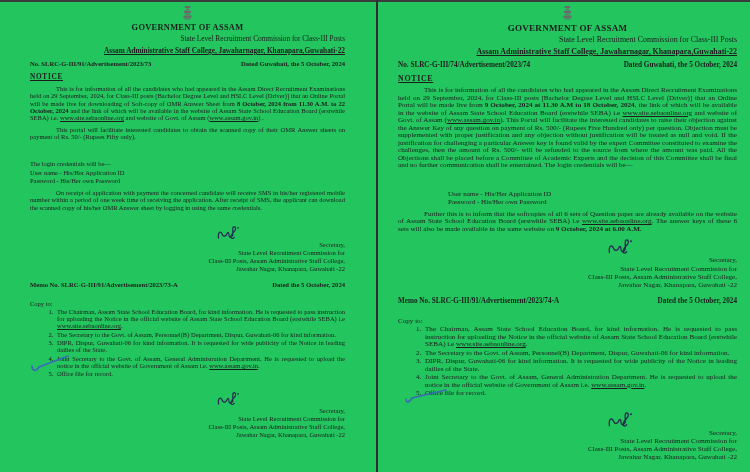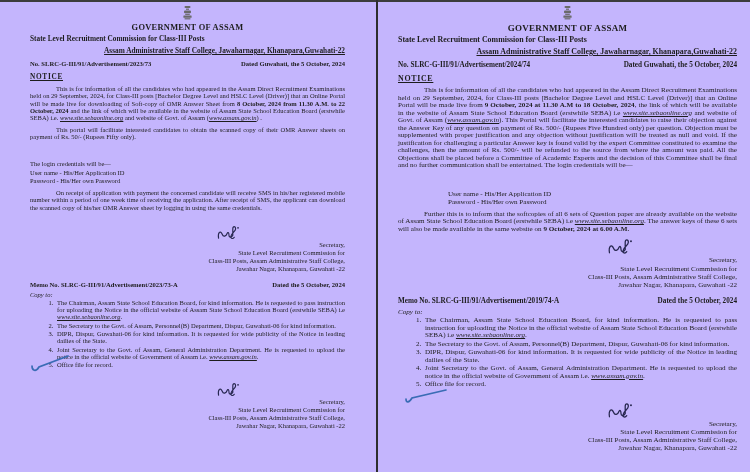--- a/index.html
+++ b/index.html
@@ -1,44 +1,44 @@
 <!DOCTYPE html>
 <html><head>
 <meta charset="utf-8">
 <style>
   html,body{margin:0;padding:0;background:#fff;}
   .canvas{
-    position:relative;width:750px;height:472px;background:#c4b5fd;overflow:hidden;
+    position:relative;width:750px;height:472px;background:#22c55e;overflow:hidden;
     font-family:"Liberation Serif","DejaVu Serif",serif;color:#1d1d1d;
   }
   .topline{position:absolute;top:0;left:0;width:750px;height:2px;background:#3c3c3c;}
   .divider{position:absolute;top:0;left:376px;width:2px;height:472px;background:#2e2e2e;}
   .page{position:absolute;top:2px;height:470px;overflow:hidden;box-sizing:border-box;}
   .page.pl{left:0;width:376px;padding:2px 31px 0 30px;--fs:6.5px;--lh:7.35px;}
   .page.pr{left:378px;width:372px;padding:2px 13px 0 20px;--fs:7.1px;--lh:7.55px;}
   .emblem{text-align:center;margin-top:2px;line-height:0;}
   .h-gov{font-weight:bold;text-align:center;font-size:calc(var(--fs) + 1.9px);letter-spacing:.3px;margin-top:3px;}
-  .h-comm{font-weight:bold;text-align:left;font-size:calc(var(--fs) + .8px);margin-top:2px;}
+  .h-comm{font-weight:normal;text-align:right;font-size:calc(var(--fs) + .8px);margin-top:2px;}
   .h-college{font-weight:bold;text-align:right;text-decoration:underline;font-size:calc(var(--fs) + .8px);margin-top:3px;}
   .ref-row{display:flex;justify-content:space-between;font-weight:bold;font-size:calc(var(--fs) + .1px);margin-top:5px;}
   .h-notice{font-weight:bold;text-align:left;text-decoration:underline;letter-spacing:.7px;font-size:calc(var(--fs) + .8px);margin:5px 0 0 0;}
   .para{font-size:var(--fs);line-height:var(--lh);text-align:justify;margin:4px 0 0 0;text-indent:26px;}
   .cred{font-size:var(--fs);line-height:calc(var(--lh) + .8px);margin-top:20px;}
   .cred.ind{padding-left:50px;}
   .sig{width:232px;margin-left:auto;text-align:right;font-size:var(--fs);line-height:calc(var(--lh) + .6px);}
   .sig svg{display:block;margin:0 auto -2px auto;}
   .pl .sig1{margin-top:13px;}
   .pl .sig2{margin-top:2px;}
   .pr .sig1{margin-top:4px;}
   .pr .sig2{margin-top:3px;}
   .memo-row{display:flex;justify-content:space-between;font-weight:bold;font-size:calc(var(--fs) + .1px);margin-top:8px;}
-  .copyto{font-size:var(--fs);margin-top:3px;font-style:italic;}
+  .copyto{font-size:var(--fs);margin-top:12px;}
   ol.copylist{margin:1px 0 12px 0;padding-left:25px;font-size:var(--fs);line-height:var(--lh);}
   ol.copylist li{text-align:justify;margin-bottom:1px;padding-left:2px;}
-  .lnk{text-decoration:underline;cursor:pointer;font-style:italic;}
+  .lnk{text-decoration:underline;cursor:pointer;}
   .check{position:absolute;pointer-events:none;}
   .pl-check{left:30px;top:351px;}
   .pr-check{left:26px;top:383px;}
 </style>
 </head>
 <body>
 
 <div class="canvas">
   <div class="topline"></div>
   <div class="divider"></div>
@@ -119,42 +119,42 @@
             <rect x="3.2" y="7.8" width="4.6" height="1.1"></rect>
             <rect x="1.4" y="9.6" width="8.2" height="2.2" rx="0.5"></rect>
             <rect x="2.6" y="12.2" width="5.8" height="1.2"></rect>
           </g>
         </svg>
     </div>
     <div class="h-gov">GOVERNMENT OF ASSAM</div>
     <div class="h-comm">State Level Recruitment Commission for Class-III Posts</div>
     <div class="h-college">Assam Administrative Staff College, Jawaharnagar, Khanapara,Guwahati-22</div>
     <div class="ref-row">
-      <span>No. SLRC-G-III/91/Advertisement/2024/74</span>
+      <span>No. SLRC-G-III/74/Advertisement/2023/74</span>
       <span>Dated Guwahati, the 5 October, 2024</span>
     </div>
     <div class="h-notice">NOTICE</div>
     <p class="para"><span>This is for information of all the candidates who had appeared in the Assam Direct Recruitment Examinations held on 29 September, 2024, for Class-III posts [Bachelor Degree Level and HSLC Level (Driver)] that an Online Portal will be made live from </span><span style="font-weight: bold;">9 October, 2024 at 11.30 A.M to 18 October, 2024</span><span>, the link of which will be available in the website of Assam State School Education Board (erstwhile SEBA) i.e </span><span class="lnk">www.site.sebaonline.org</span><span> and website of Govt. of Assam (</span><span class="lnk">www.assam.gov.in</span><span>). This Portal will facilitate the interested candidates to raise their objection against the Answer Key of any question on payment of Rs. 500/- (Rupees Five Hundred only) per question. Objection must be supplemented with proper justification and any objection without justification will be treated as null and void. If the justification for challenging a particular Answer key is found valid by the expert Committee constituted to examine the challenges, then the amount of Rs. 500/- will be refunded to the source from where the amount was paid. All the Objections shall be placed before a Committee of Academic Experts and the decision of this Committee shall be final and no further communication shall be entertained. The login credentials will be—</span></p>
     <div class="cred ind">
       <div>User name - His/Her Application ID</div>
       <div>Password  -  His/Her own Password</div>
     </div>
     <p class="para"><span>Further this is to inform that the softcopies of all 6 sets of Question paper are already available on the website of Assam State School Education Board (erstwhile SEBA) i.e </span><span class="lnk">www.site.sebaonline.org</span><span>. The answer keys of these 6 sets will also be made available in the same website on </span><span style="font-weight: bold;">9 October, 2024 at 6.00 A.M.</span></p>
     <div class="sig sig1">
       <svg width="28" height="21" viewBox="0 0 26 20">
           <path d="M2,15 C1,9 4,6 6,11 C7,14 10,13 11,10 C12,8 13,9 13,12 C13,14 15,15 17,12 L17,5 C17,2 20,2 20,5 C20,8 16,9 15,13 C14.5,15.5 17,16 18.5,14" stroke="#26264f" fill="none" stroke-width="1.2" stroke-linecap="round"></path>
           <circle cx="22.5" cy="4" r="0.9" fill="#26264f"></circle>
         </svg>
       <div>Secretary,</div>
       <div>State Level Recruitment Commission for</div>
       <div>Class-III Posts, Assam Administrative Staff College,</div>
       <div>Jawahar Nagar, Khanapara, Guwahati -22</div>
     </div>
     <div class="memo-row">
-      <span>Memo No. SLRC-G-III/91/Advertisement/2019/74-A</span>
+      <span>Memo No. SLRC-G-III/91/Advertisement/2023/74-A</span>
       <span>Dated the 5 October, 2024</span>
     </div>
     <div class="copyto">Copy to:</div>
     <ol class="copylist">
       <li><span>The Chairman, Assam State School Education Board, for kind information. He is requested to pass instruction for uploading the Notice in the official website of Assam State School Education Board (erstwhile SEBA) i.e </span><span class="lnk">www.site.sebaonline.org</span><span>.</span></li>
       <li><span>The Secretary to the Govt. of Assam, Personnel(B) Department, Dispur, Guwahati-06 for kind information.</span></li>
       <li><span>DIPR, Dispur, Guwahati-06 for kind information. It is requested for wide publicity of the Notice in leading dailies of the State.</span></li>
       <li><span>Joint Secretary to the Govt. of Assam, General Administration Department. He is requested to upload the notice in the official website of Government of Assam i.e. </span><span class="lnk">www.assam.gov.in</span><span>.</span></li>
       <li><span>Office file for record.</span></li>
     </ol>

